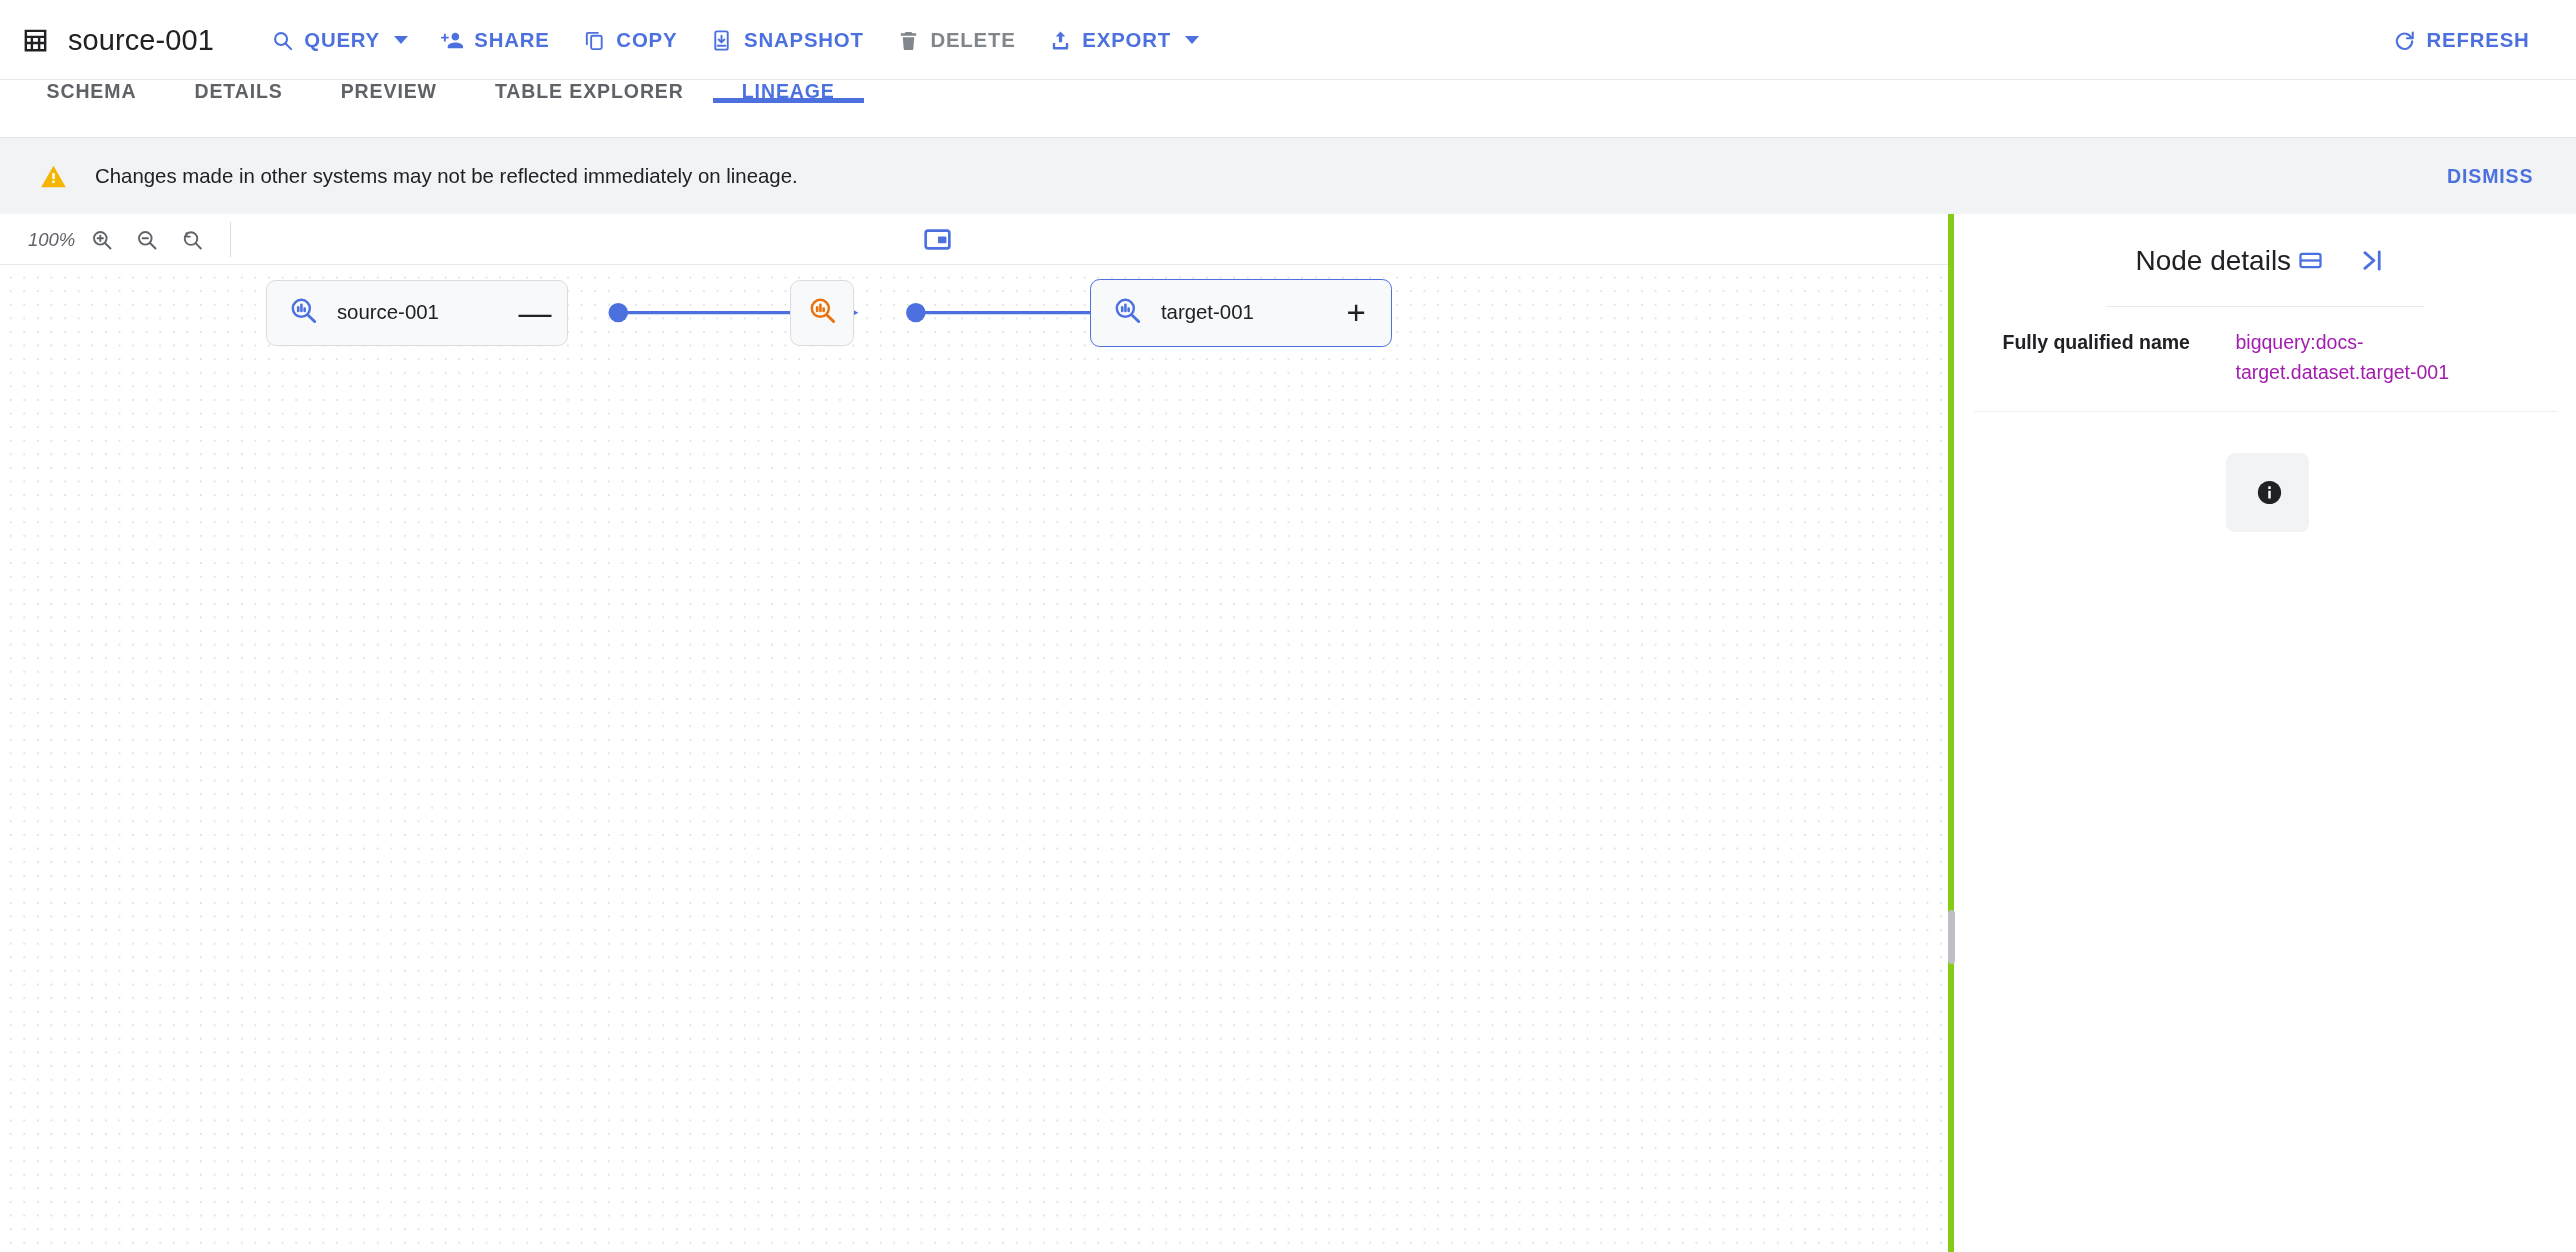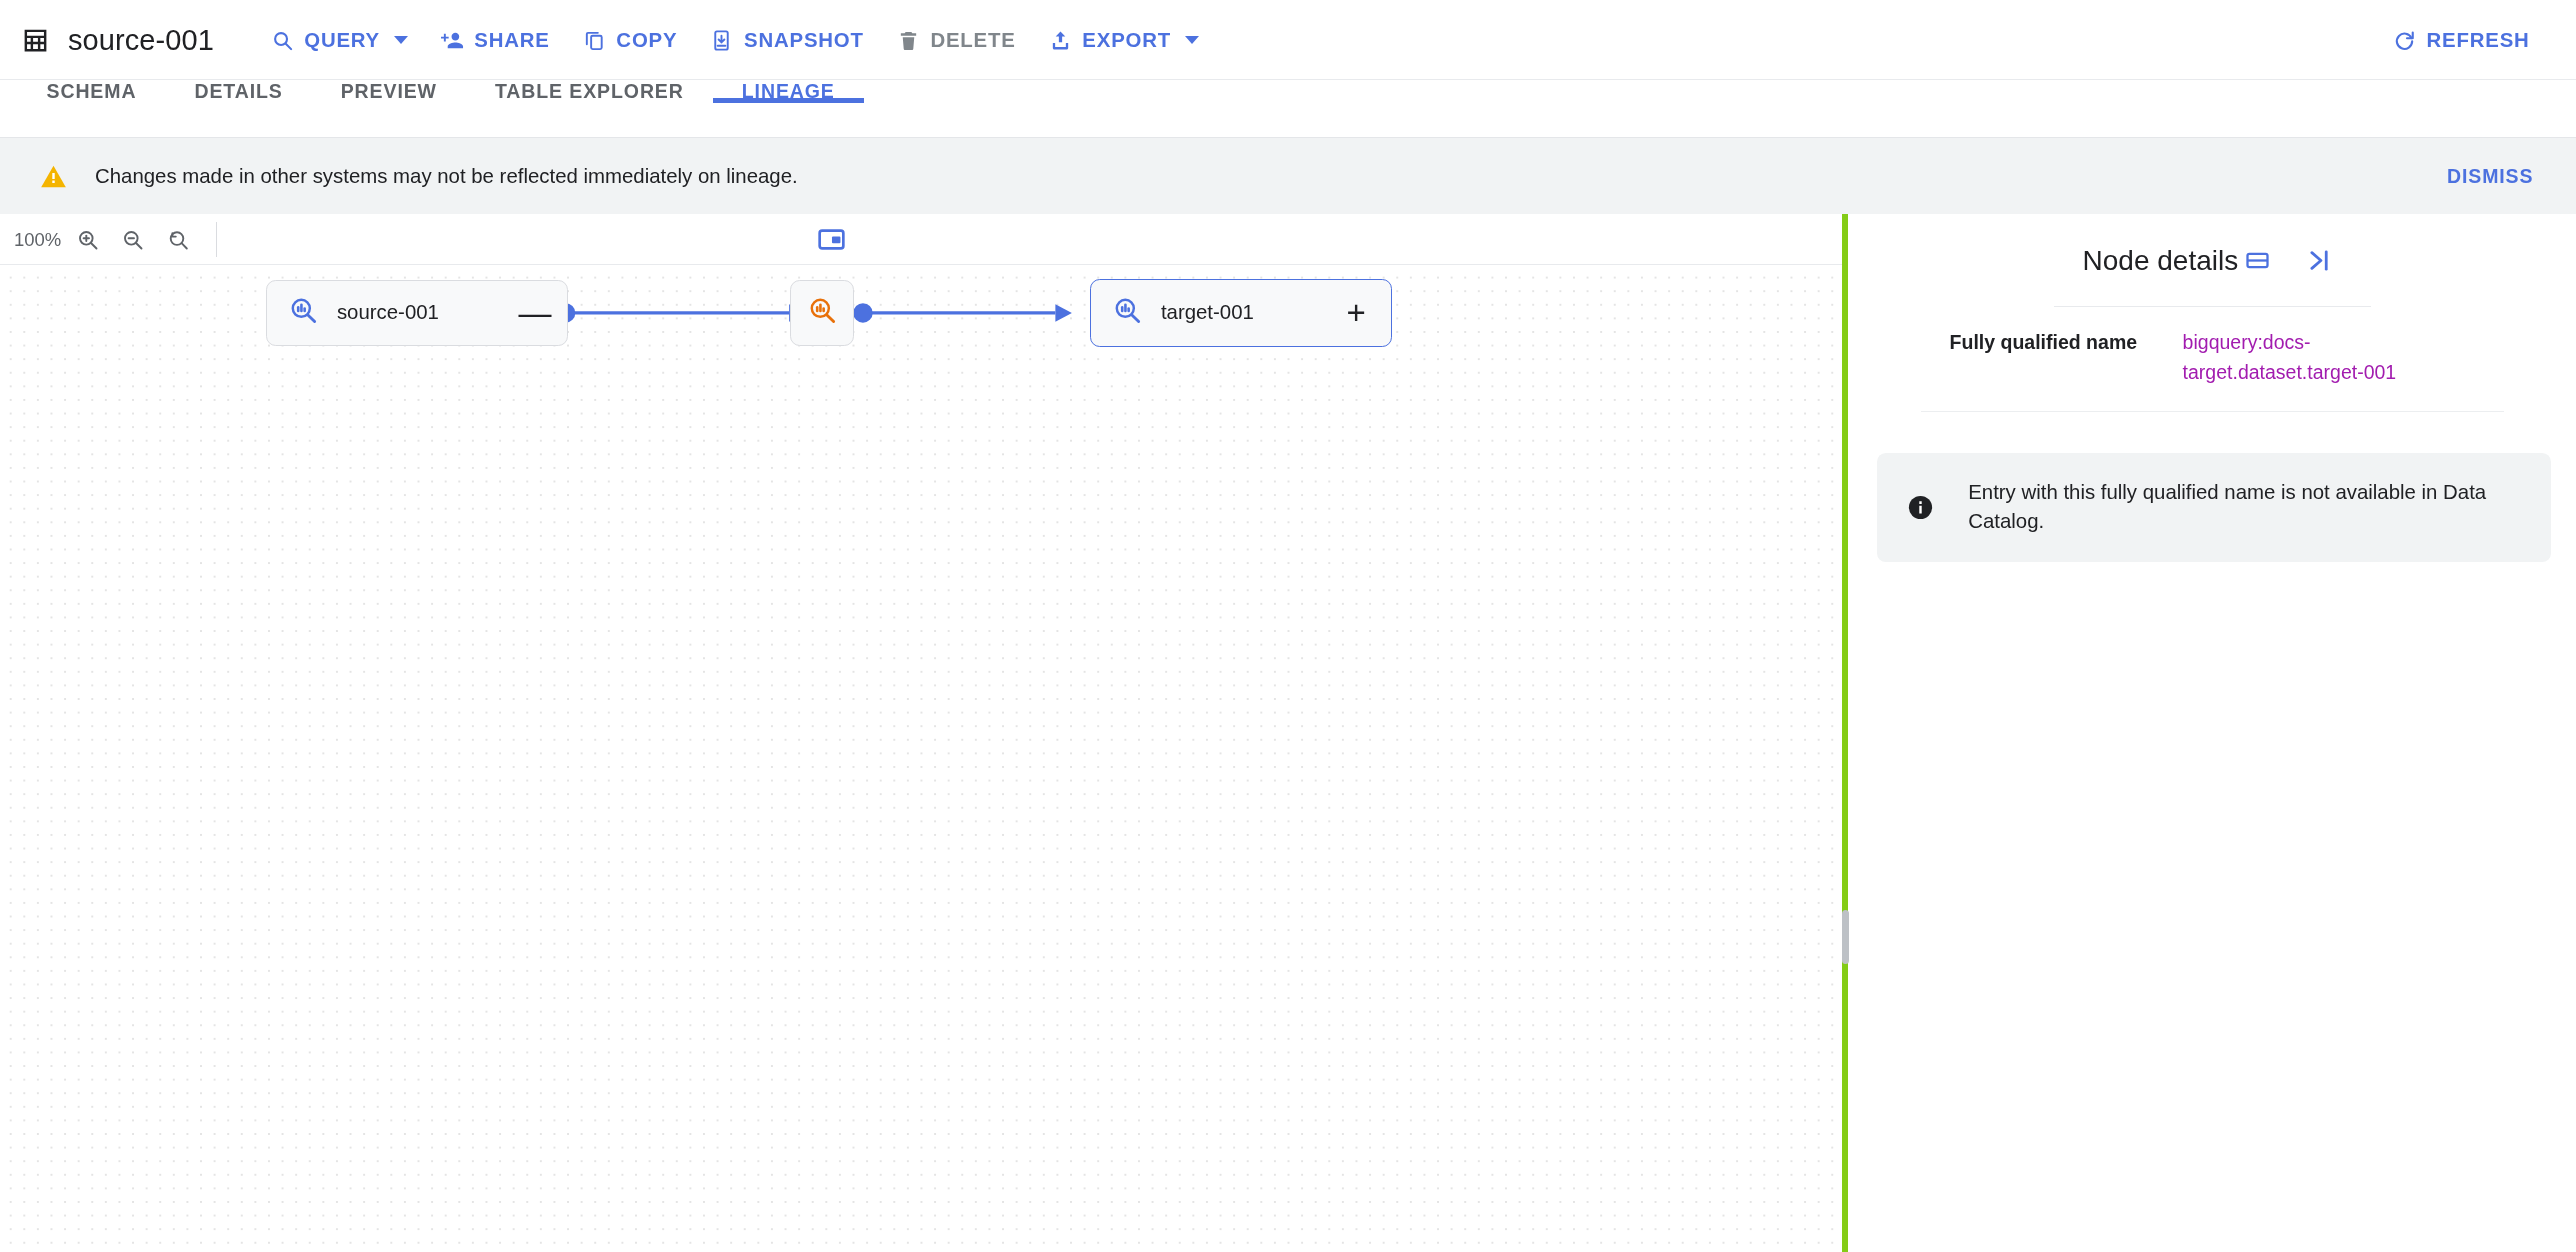--- a/index.html
+++ b/index.html
@@ -146,22 +146,23 @@
     flex: 0 0 51px;
   }
   .canvas-toolbar::after {
     content:"";
     position:absolute; left:0; right:0; bottom:0;
     height:1px; background:#e8eaed;
   }
   .zoom-level {
     font-size: 18.5px;
     color: #5f6368;
-    margin-left: 14px;
+    margin-left: 28px;
     width: 51px;
+    font-style: italic;
   }
   .zbtn {
     width: 45px; height: 45px;
     display: flex; align-items: center; justify-content: center;
     cursor: pointer;
     border-radius: 50%;
     color: #5f6368;
   }
   .tb-divider {
     width: 1px;
@@ -542,17 +543,16 @@
       <div class="detail-val">bigquery:docs-target.dataset.target-001</div>
     </div>
 
     <div class="info-card">
       <span class="info-icon">
         <svg viewBox="0 0 24 24" width="29" height="29" fill="#202124">
           <circle cx="12" cy="12" r="9.6"></circle>
           <path d="M11 10.6h2v6.4h-2v-6.4zm0-3.8h2v2.2h-2V6.8z" fill="#ffffff"></path>
         </svg>
       </span>
-      <div class="info-text">Entry with this fully qualified name is not available in Data Catalog.</div>
     </div>
   </div>
 </div>
 
 
 </body></html>

